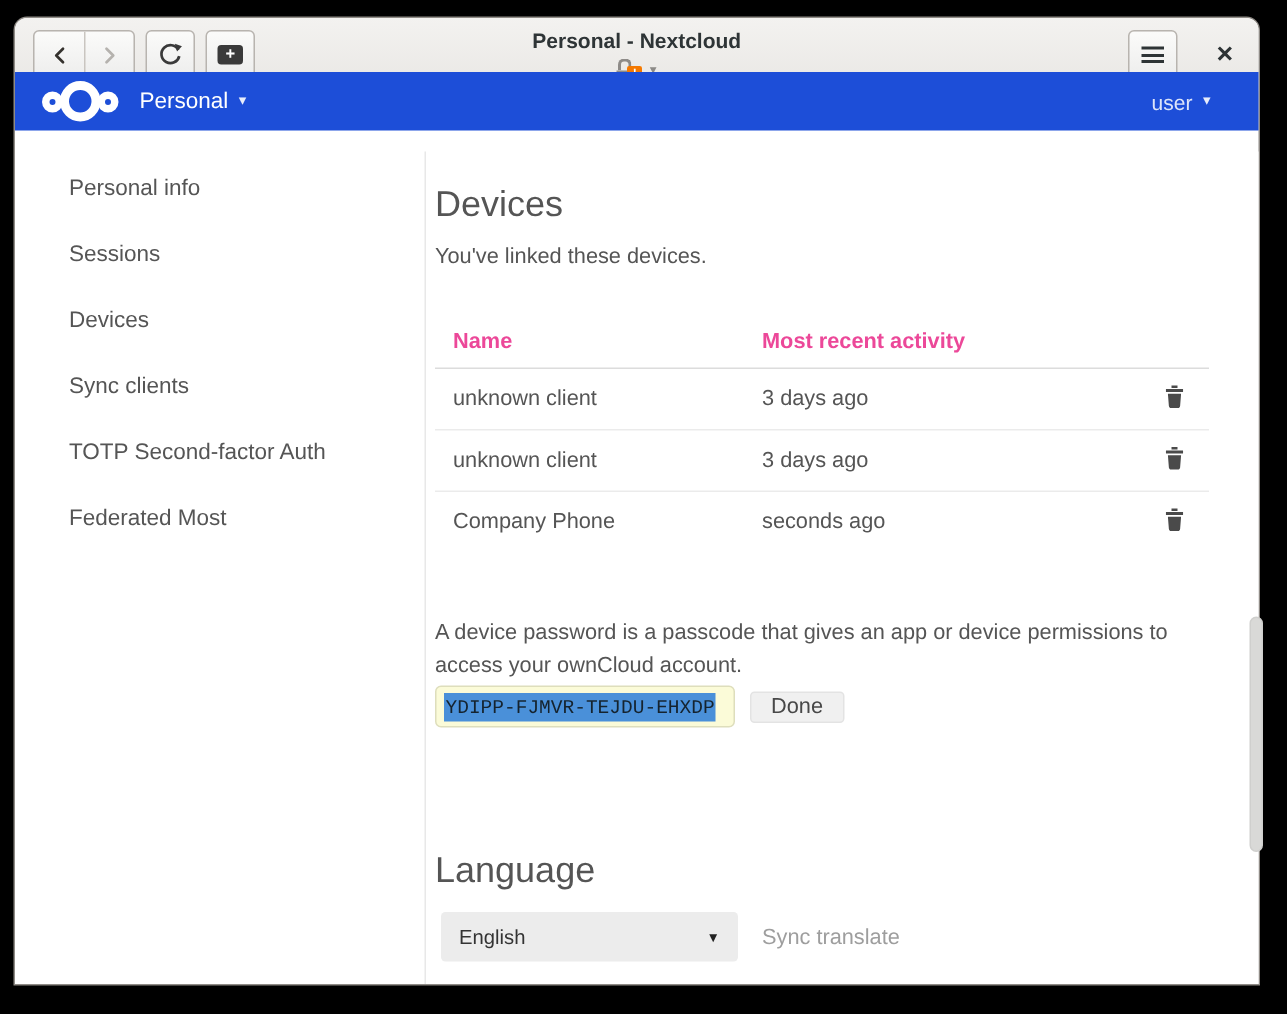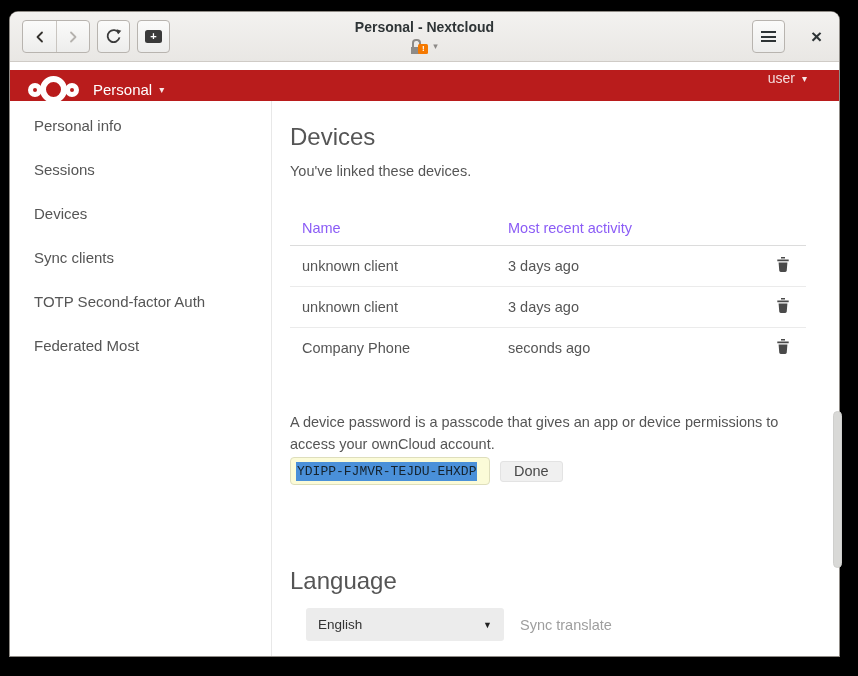--- a/index.html
+++ b/index.html
@@ -41,50 +41,50 @@
              font-size:12px; color:#8c8a87; line-height:18px; }
   .lockwarn { position:relative; width:17px; height:15px; display:inline-block; }
   .lockwarn .shackle { position:absolute; left:1px; top:0; width:9px; height:8px;
                        border:2px solid #8e8b88; border-bottom:none; border-radius:4px 4px 0 0; }
   .lockwarn .lbody { position:absolute; left:0; bottom:0; width:8px; height:7px; background:#8e8b88; }
   .lockwarn .badge { position:absolute; right:0; bottom:0; width:10px; height:10px;
                      background:#f57900; border-radius:1.5px; color:#fff; font-size:8px;
                      font-weight:bold; text-align:center; line-height:10px; }
 
   
-  .nc-header { position:absolute; left:0; top:58px; width:100%; height:39px;
-               background:#b91c1c; display:flex; }
+  .nc-header { position:absolute; left:0; top:36px; width:100%; height:39px;
+               background:#1d4ed8; display:flex; align-items:center; }
   .nc-logo { display:flex; align-items:center; margin-left:18px; }
   .nc-logo i { display:block; border-radius:50%; border-style:solid; border-color:#fff; }
   .nc-logo .c1 { width:14px; height:14px; border-width:5px; }
   .nc-logo .c2 { width:27px; height:27px; border-width:6px; margin:0 -2px; }
   .nc-logo .c3 { width:14px; height:14px; border-width:5px; }
   .nc-appmenu { display:flex; align-items:center; gap:7px; margin-left:14px;
                 color:#fff; font-size:15px; cursor:pointer; }
   .nc-caret { font-size:10px; color:rgba(255,255,255,.9); }
   .nc-user { position:absolute; right:32px; display:flex; align-items:center; gap:7px;
              color:rgba(255,255,255,.85); font-size:14px; cursor:pointer; }
 
   
   .page { position:absolute; left:0; top:89px; width:100%; height:555px; background:#fff; }
-  .sidebar { position:absolute; left:0; top:0; width:262px; height:100%;
+  .sidebar { position:absolute; left:12px; top:0; width:262px; height:100%;
              border-right:1px solid #e8e8e8; padding-top:2px; }
   .side-item { height:44px; display:flex; align-items:center; padding-left:24px;
                font-size:15px; color:#555; cursor:pointer; }
 
   .content { position:absolute; left:280px; top:0; width:516px; height:100%; color:#555; }
   .section-title { position:absolute; left:0; font-size:24px; font-weight:400; color:#555; }
   .devices-title { top:22px; }
   .devices-sub { position:absolute; left:0; top:62px; font-size:14.5px; color:#555; }
 
   table.devices { position:absolute; left:0; top:110px; width:516px;
                   border-collapse:collapse; table-layout:fixed; }
   table.devices col.c-name { width:218px; } table.devices col.c-act { width:240px; }
   table.devices col.c-del { width:58px; }
-  table.devices th { text-align:left; font-size:14.5px; font-weight:normal; color:#8b5cf6;
+  table.devices th { text-align:left; font-size:14.5px; font-weight:bold; color:#ec4899;
                      height:34px; padding-left:12px; border-bottom:1px solid #dcdcdc; }
   table.devices th.act-h { padding-left:0; }
   table.devices td { height:41px; font-size:14.5px; color:#555;
                      border-bottom:1px solid #ebebeb; padding-left:12px; }
   table.devices td.act { padding-left:0; }
   table.devices tr:last-child td { border-bottom:none; }
   td.del { text-align:center; padding-left:0; }
   .trash-btn { background:none; border:none; cursor:pointer; padding:2px; }
 
   .pw-hint { position:absolute; left:0; top:310px; width:500px; font-size:14.5px;
@@ -93,21 +93,21 @@
   .pw-input { width:200px; height:28px; background:#fbfbd8; border:1px solid #dedebc;
               border-radius:4px; padding:0 5px; display:flex; align-items:center;
               font-family:"Liberation Mono","DejaVu Sans Mono",monospace; font-size:13px;
               overflow:hidden; white-space:nowrap; }
   .pw-sel { background:#4a90d9; color:#15232e; padding:2px 1px; }
   .btn-done { height:21px; padding:0 13px; background:#f0f0f0; border:1px solid #e3e3e3;
               border-radius:3px; font-size:14.5px; color:#484848;
               font-family:inherit; cursor:pointer; }
 
   .lang-title { top:466px; }
-  .lang-row { position:absolute; left:16px; top:507px; display:flex; align-items:center; gap:16px; }
+  .lang-row { position:absolute; left:4px; top:507px; display:flex; align-items:center; gap:16px; }
   .lang-select { width:198px; height:33px; background:#ececec; border-radius:3px;
                  display:flex; align-items:center; padding:0 12px; font-size:13.5px;
                  color:#333; cursor:pointer; position:relative; }
   .lang-select .sel-caret { position:absolute; right:12px; font-size:9px; color:#222; }
   .help-translate { font-size:14.5px; color:#9e9e9e; cursor:pointer; }
 
   .scroll-thumb { position:absolute; left:823px; top:310px; width:9px; height:157px;
                   background:#d9d9d7; border:1px solid #cfcfcd; border-radius:5px; }
 </style>
 </head>

